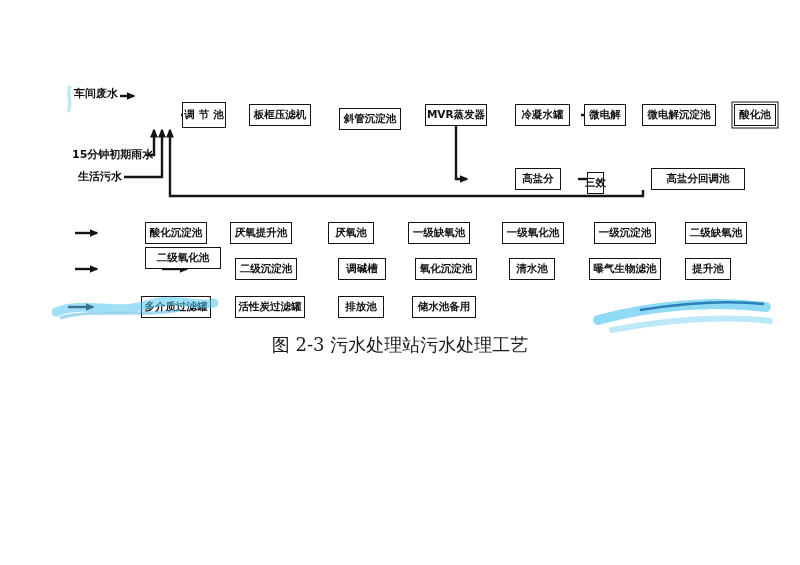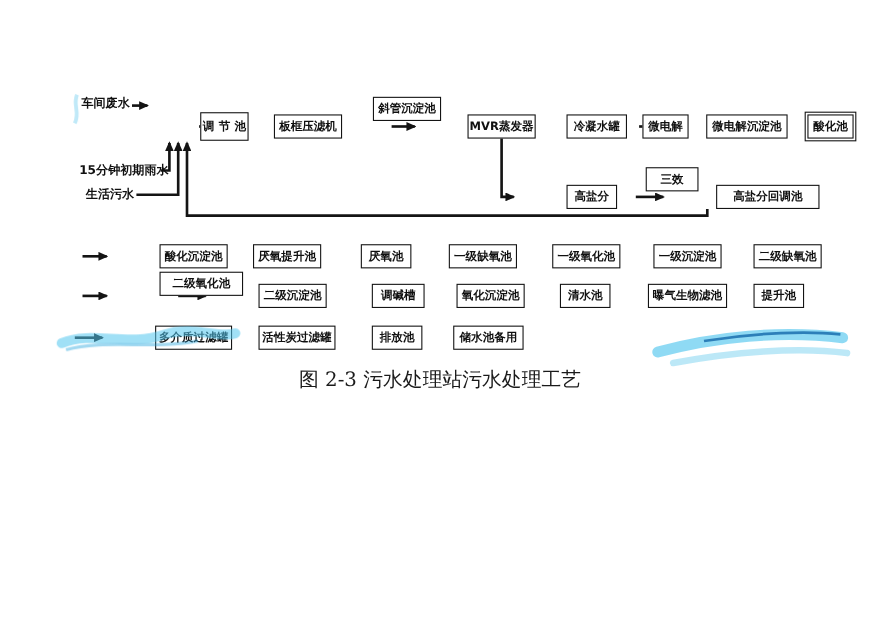--- a/index.html
+++ b/index.html
@@ -88,29 +88,29 @@
     <path class="c" d="M260,307 H290" marker-end="url(#ah)"></path>
     <path class="c" d="M339,307 H364" marker-end="url(#ah)"></path>
   </svg>
 
   <div class="inlabel" style="left:74px;top:86px">车间废水</div>
   <div class="inlabel" style="left:72px;top:147px">15分钟初期雨水</div>
   <div class="inlabel" style="left:78px;top:169px">生活污水</div>
 
   <div class="node tall sp" style="left:137px;top:102px;width:44px">调节池</div>
   <div class="node" style="left:204px;top:104px;width:62px">板框压滤机</div>
-  <div class="node" style="left:294px;top:88px;width:62px">斜管沉淀池</div>
+  <div class="node" style="left:294px;top:108px;width:62px">斜管沉淀池</div>
   <div class="node" style="left:380px;top:104px;width:62px">MVR蒸发器</div>
   <div class="node" style="left:470px;top:104px;width:55px">冷凝水罐</div>
   <div class="node" style="left:539px;top:104px;width:42px">微电解</div>
   <div class="node" style="left:597px;top:104px;width:74px">微电解沉淀池</div>
   <div class="node sel" style="left:689px;top:104px;width:42px">酸化池</div>
 
   <div class="node" style="left:470px;top:168px;width:46px">高盐分</div>
-  <div class="node" style="left:542px;top:152px;width:48px">三效</div>
+  <div class="node" style="left:542px;top:172px;width:17px">三效</div>
   <div class="node" style="left:606px;top:168px;width:94px">高盐分回调池</div>
 
   <div class="node" style="left:100px;top:222px;width:62px">酸化沉淀池</div>
   <div class="node" style="left:185px;top:222px;width:62px">厌氧提升池</div>
   <div class="node" style="left:283px;top:222px;width:46px">厌氧池</div>
   <div class="node" style="left:363px;top:222px;width:62px">一级缺氧池</div>
   <div class="node" style="left:457px;top:222px;width:62px">一级氧化池</div>
   <div class="node" style="left:549px;top:222px;width:62px">一级沉淀池</div>
   <div class="node" style="left:640px;top:222px;width:62px">二级缺氧池</div>
 

